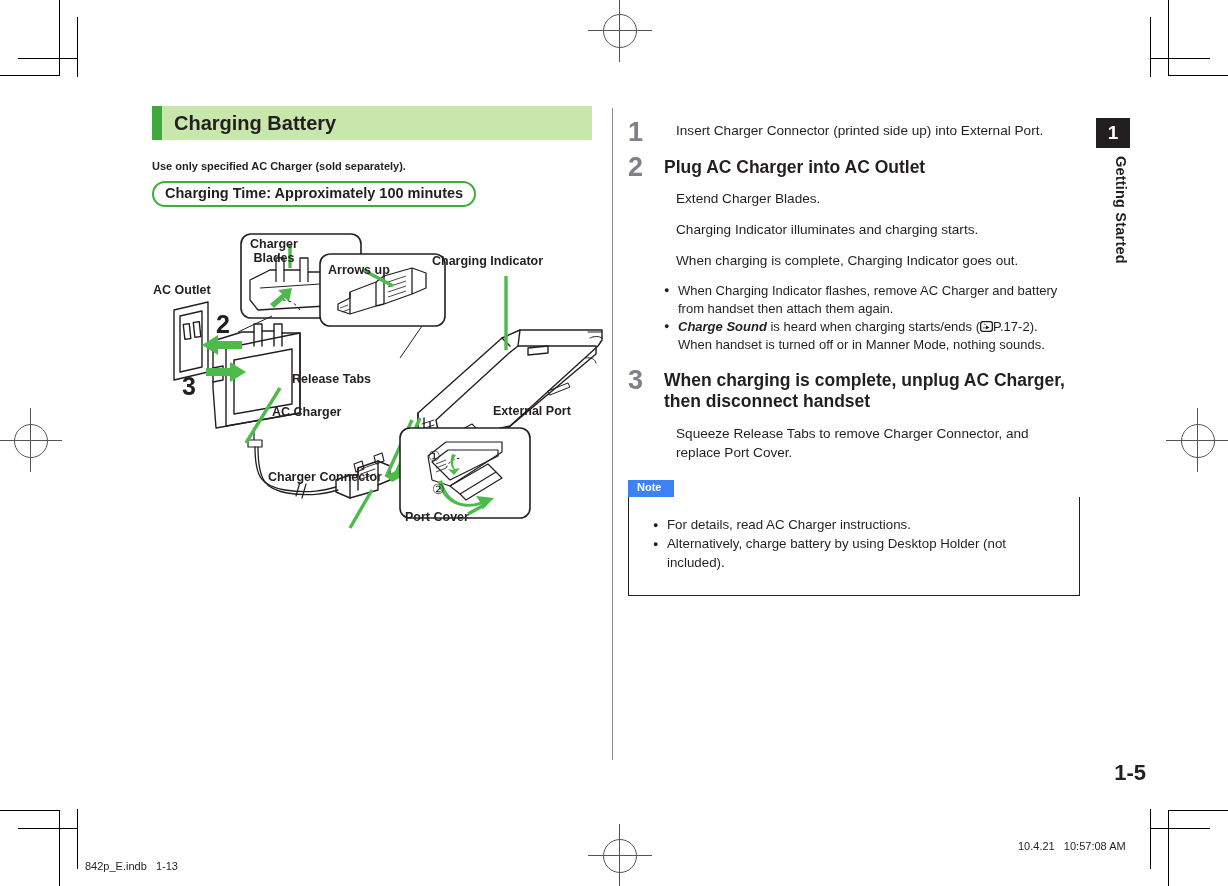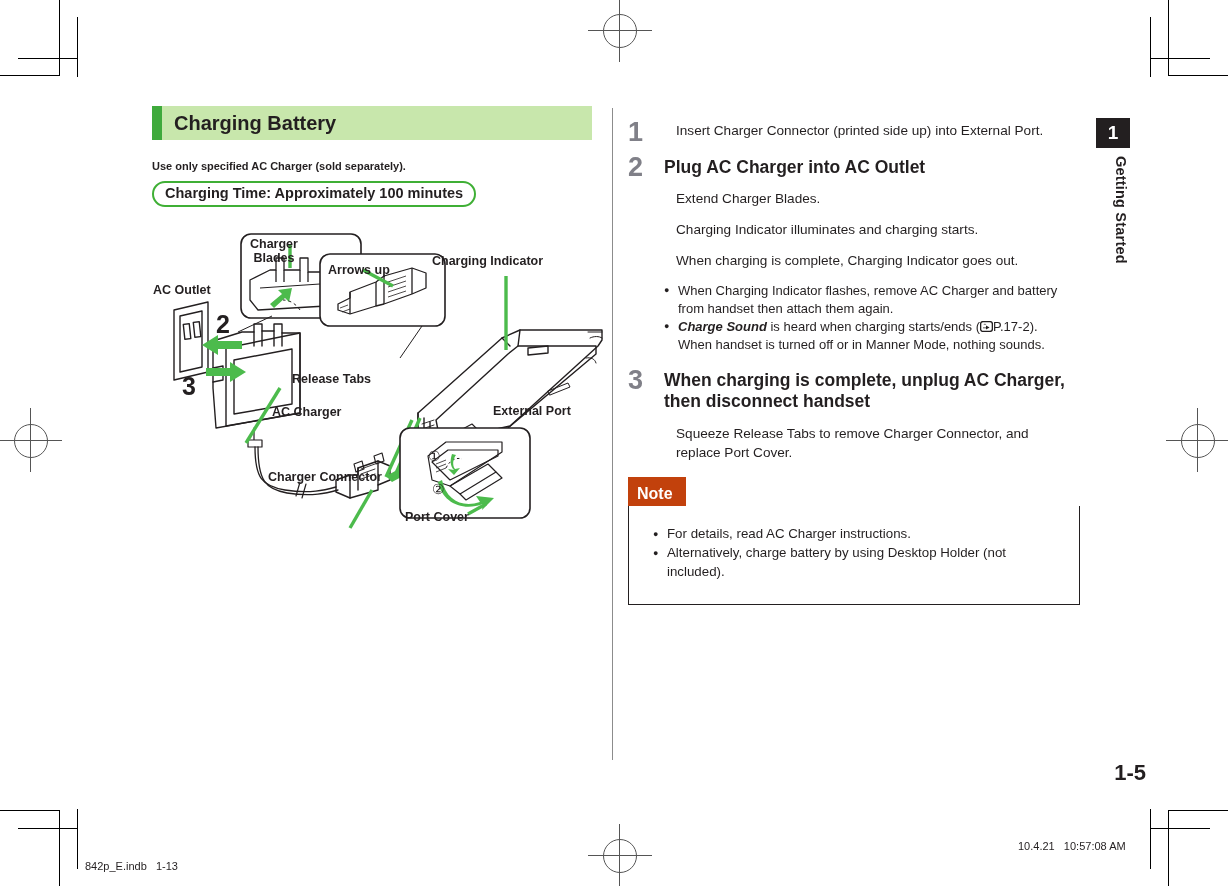--- a/index.html
+++ b/index.html
@@ -106,22 +106,22 @@
   .bi { font-weight: bold; font-style: italic; }
 
   .ref-icon {
     display: inline-block; width: 13px; height: 11px;
     vertical-align: -1px; margin-right: 0px;
   }
 
   
   .note { margin-top: 15px; position: relative; }
   .note .tab {
-    display: inline-block; background: #c2410c; color: #fff;
-    font-size: 16px; font-weight: bold; padding: 7px 13px 2px 9px;
+    display: inline-block; background: #3b82f6; color: #fff;
+    font-size: 11px; font-weight: bold; padding: 1px 13px 2px 9px;
     line-height: 1.25;
   }
   .note .box {
     border: 1px solid #231f20; border-top: none;
     padding: 3px 8px 6px 8px; margin-top: 0;
   }
   .note ul { list-style: none; margin: 16px; padding: 0; }
   .note li {
     position: relative; padding-left: 14px;
     font-size: 13.3px; line-height: 1.42; color: #231f20;

